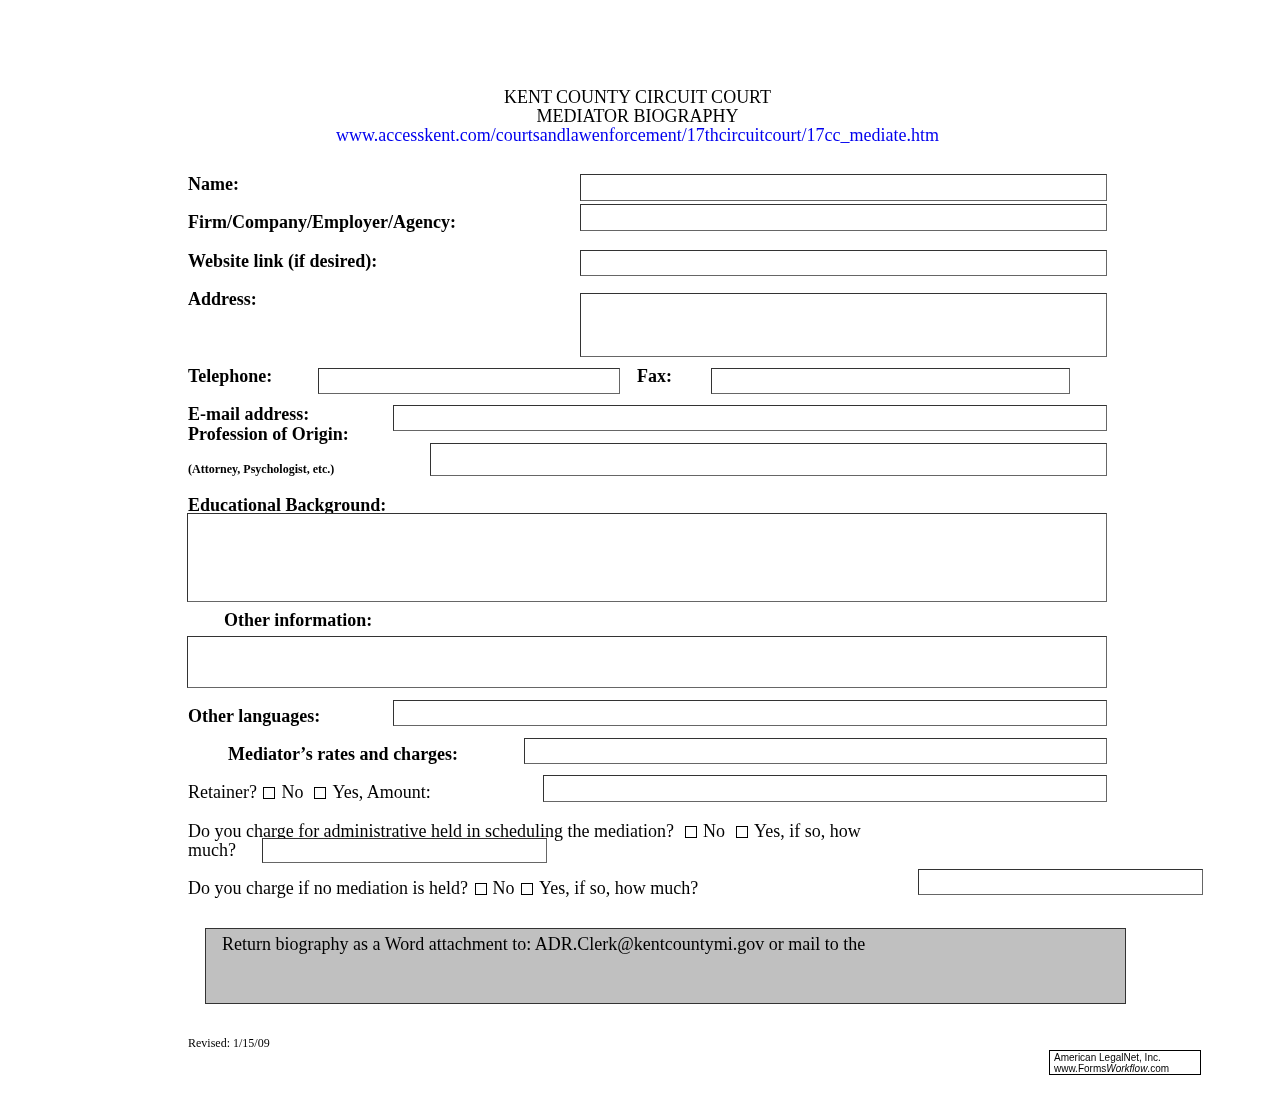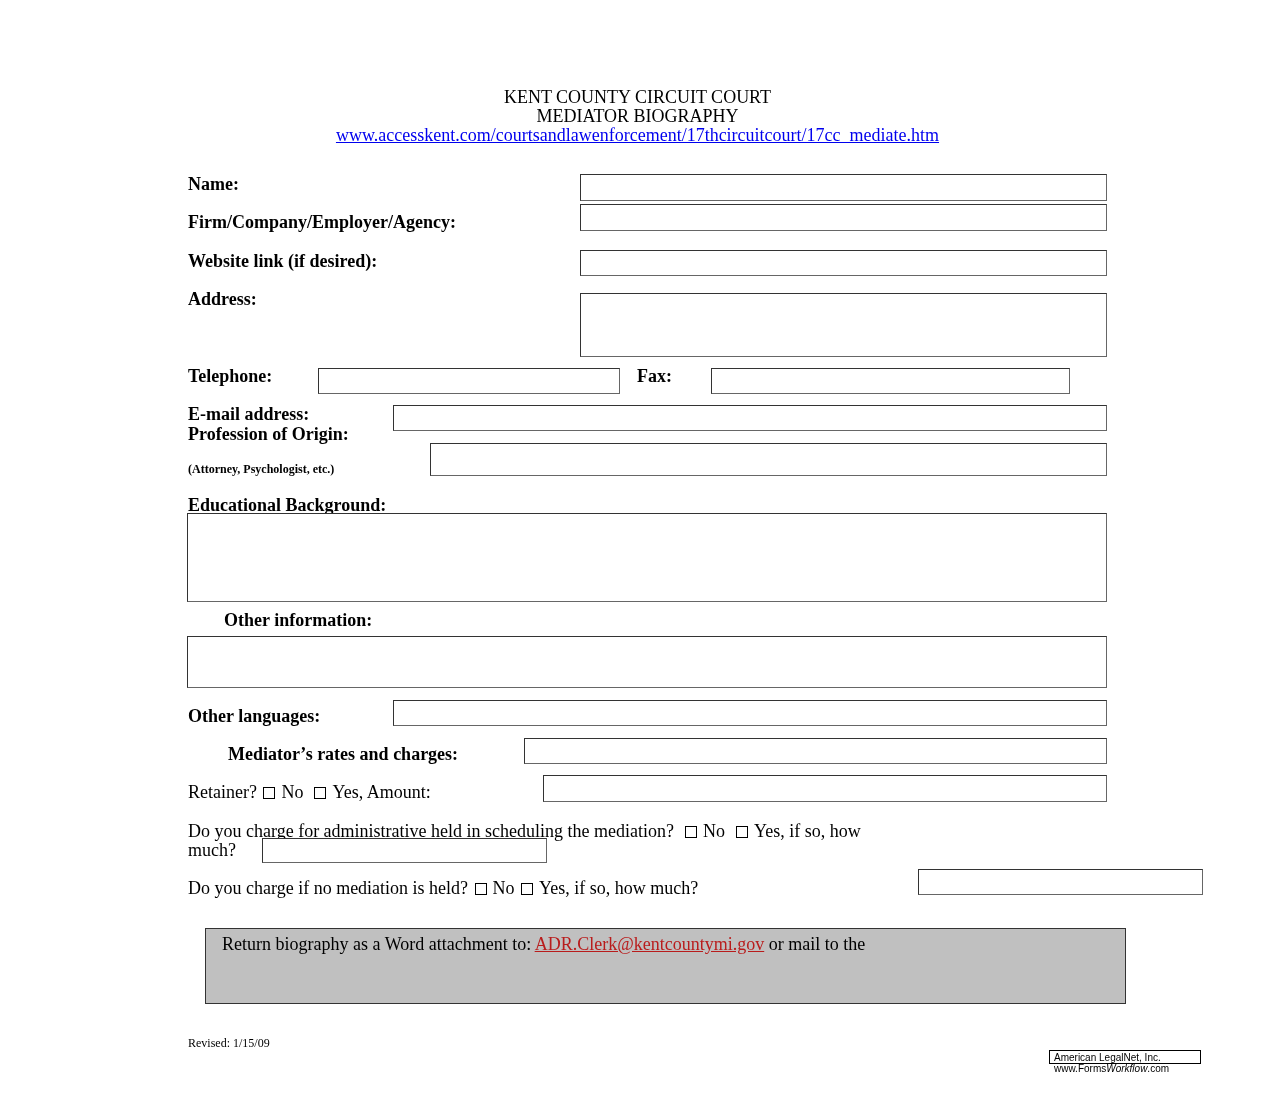--- a/index.html
+++ b/index.html
@@ -1,30 +1,30 @@
 <!DOCTYPE html>
 <html><head>
   <meta charset="utf-8">
   <style>
     html, body { margin: 0; padding: 0; background: #ffffff; }
     body { width: 1275px; height: 1100px; position: relative; overflow: hidden;
            font-family: "Liberation Serif", "DejaVu Serif", serif; color: #000; }
     .abs { position: absolute; }
     .hdr { left: 0; width: 1275px; text-align: center; font-size: 18px; line-height: 19px; }
-    .hdr a { color: #0000ee; text-decoration: underline; }
+    .hdr a { color: #0000ee; }
     .lbl { font-weight: bold; font-size: 18px; line-height: 20px; white-space: nowrap; }
     .sub { font-weight: bold; font-size: 12px; line-height: 14px; white-space: nowrap; }
     .txt { font-size: 18px; line-height: 20px; white-space: nowrap; }
     .box { border: 1.5px solid #333; border-right-color: #666; border-bottom-color: #666; background: #fff; box-sizing: border-box; }
     .chk { display: inline-block; width: 12px; height: 12px; border: 1px solid #000; box-sizing: border-box; vertical-align: -1px; margin: 0 6px 0 2px; }
     .note { left: 205px; top: 928px; width: 921px; height: 76px; background: #c0c0c0; border: 1.5px solid #333; box-sizing: border-box;
             padding: 5px 0 0 16px; font-size: 18px; line-height: 20px; }
-    .note a { color: #b91c1c; text-decoration: underline; }
+    .note a { color: #000000; }
     .rev { left: 188px; top: 1036px; font-size: 12px; }
-    .badge { left: 1049px; top: 1050px; width: 152px; height: 14px; border: 1px solid #000; box-sizing: border-box;
+    .badge { left: 1049px; top: 1050px; width: 152px; height: 25px; border: 1px solid #000; box-sizing: border-box;
              font-family: "Liberation Sans", "DejaVu Sans", sans-serif; font-size: 10px; line-height: 11px; padding: 1px 0 0 4px; }
     .badge i { font-style: italic; }
   </style>
 </head>
 <body>
 
 <div class="abs hdr" style="top:88px;">KENT COUNTY CIRCUIT COURT</div>
 <div class="abs hdr" style="top:107px;">MEDIATOR BIOGRAPHY</div>
 <div class="abs hdr" style="top:126px;">
   <a>www.accesskent.com/courtsandlawenforcement/17thcircuitcourt/17cc_mediate.htm</a>

